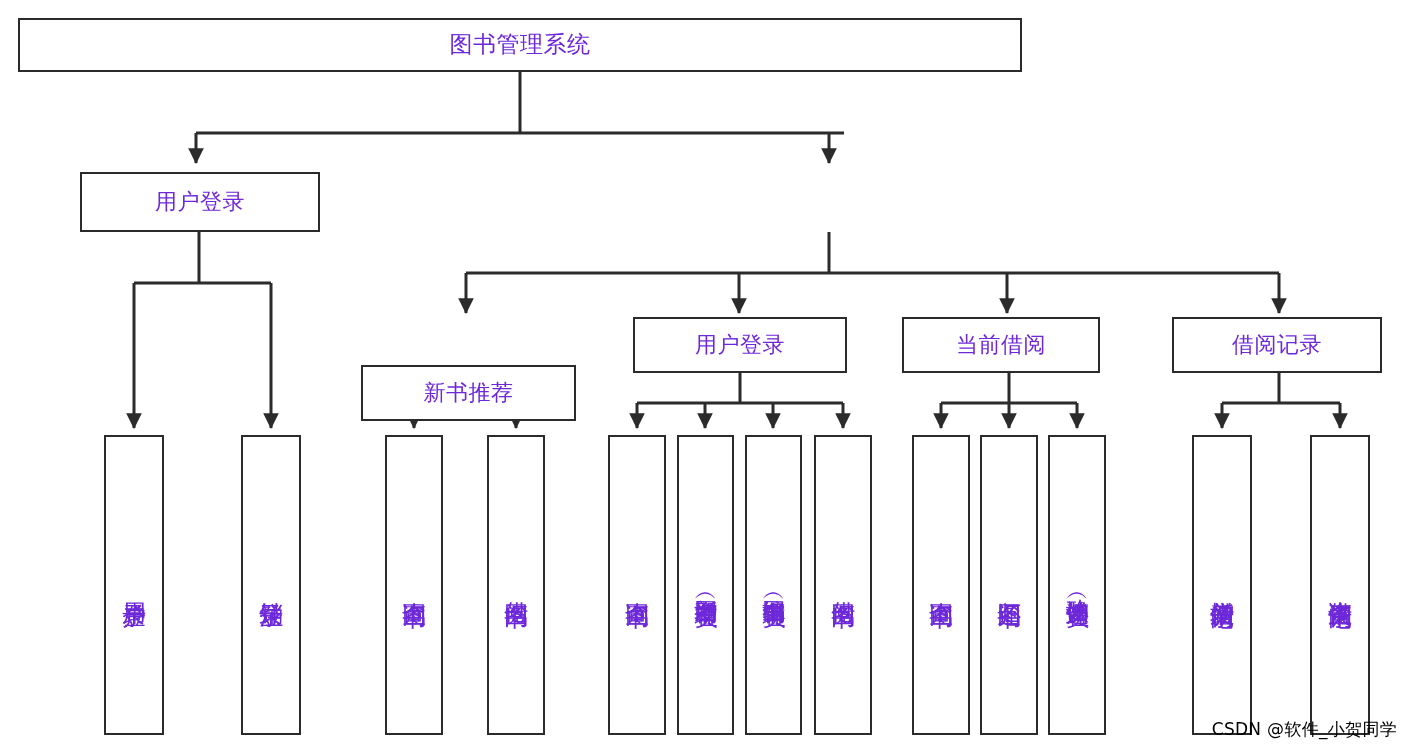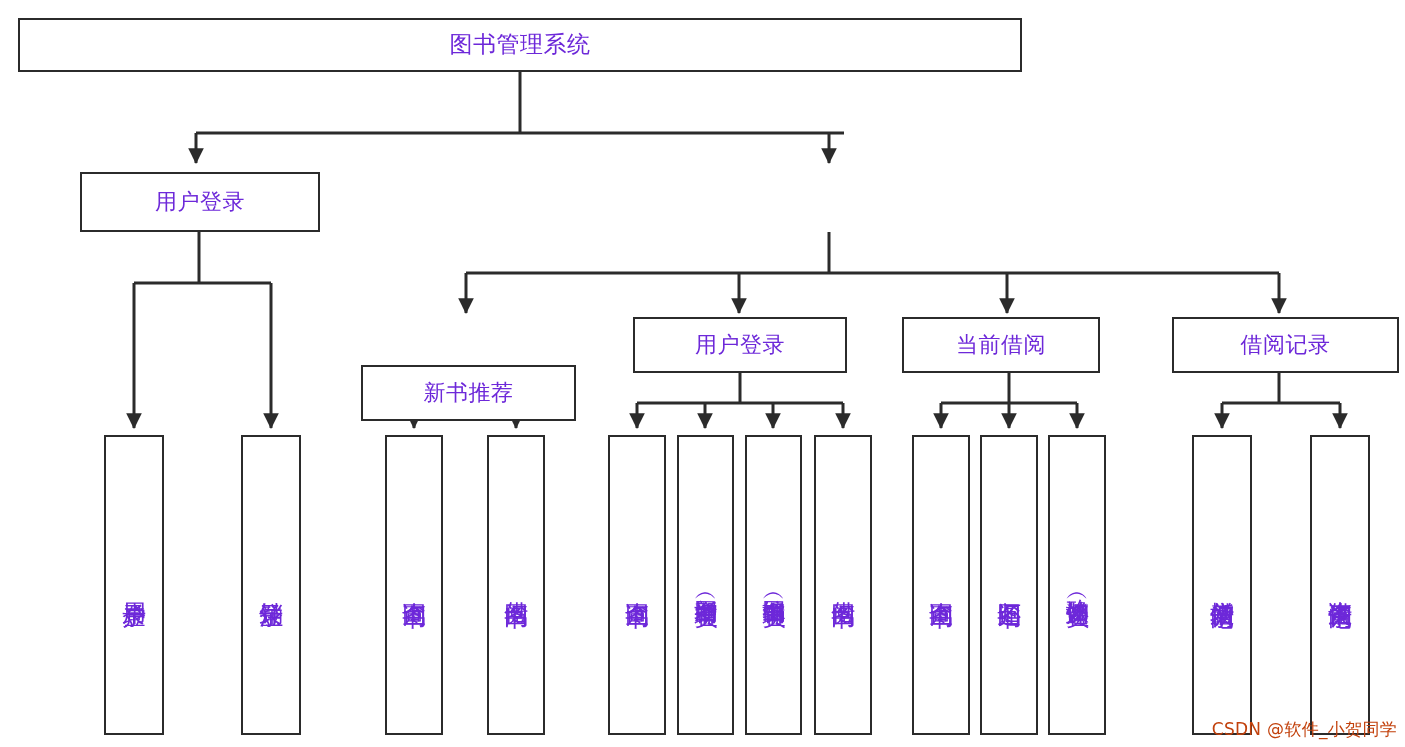--- a/index.html
+++ b/index.html
@@ -58,21 +58,21 @@
   }
   .node-v.tall-text .node-label {
     font-size: 23px;
     line-height: 1.12;
   }
   .watermark {
     position: absolute;
     right: 8px;
     bottom: 6px;
     font-size: 17px;
-    color: #c2410c;
+    color: #000000;
     white-space: nowrap;
     letter-spacing: 0.3px;
     pointer-events: none;
   }
 </style>
 </head>
 <body>
 
 <div id="canvas">
 
@@ -137,21 +137,21 @@
 
   <div class="node-box node-h" style="left:361px; top:317px; width:215px; height:56px;margin-top:48px;">
     <span class="node-label">新书推荐</span>
   </div>
   <div class="node-box node-h" style="left:633px; top:317px; width:214px; height:56px;">
     <span class="node-label">用户登录</span>
   </div>
   <div class="node-box node-h" style="left:902px; top:317px; width:198px; height:56px;">
     <span class="node-label">当前借阅</span>
   </div>
-  <div class="node-box node-h" style="left:1172px; top:317px; width:227px; height:56px;">
+  <div class="node-box node-h" style="left:1172px; top:317px; width:210px; height:56px;">
     <span class="node-label">借阅记录</span>
   </div>
 
   <div class="node-box node-v" style="left:104px; top:435px; width:60px; height:300px;">
     <span class="node-label">用户登录</span>
   </div>
   <div class="node-box node-v" style="left:241px; top:435px; width:60px; height:300px;">
     <span class="node-label">注销登录</span>
   </div>
 

